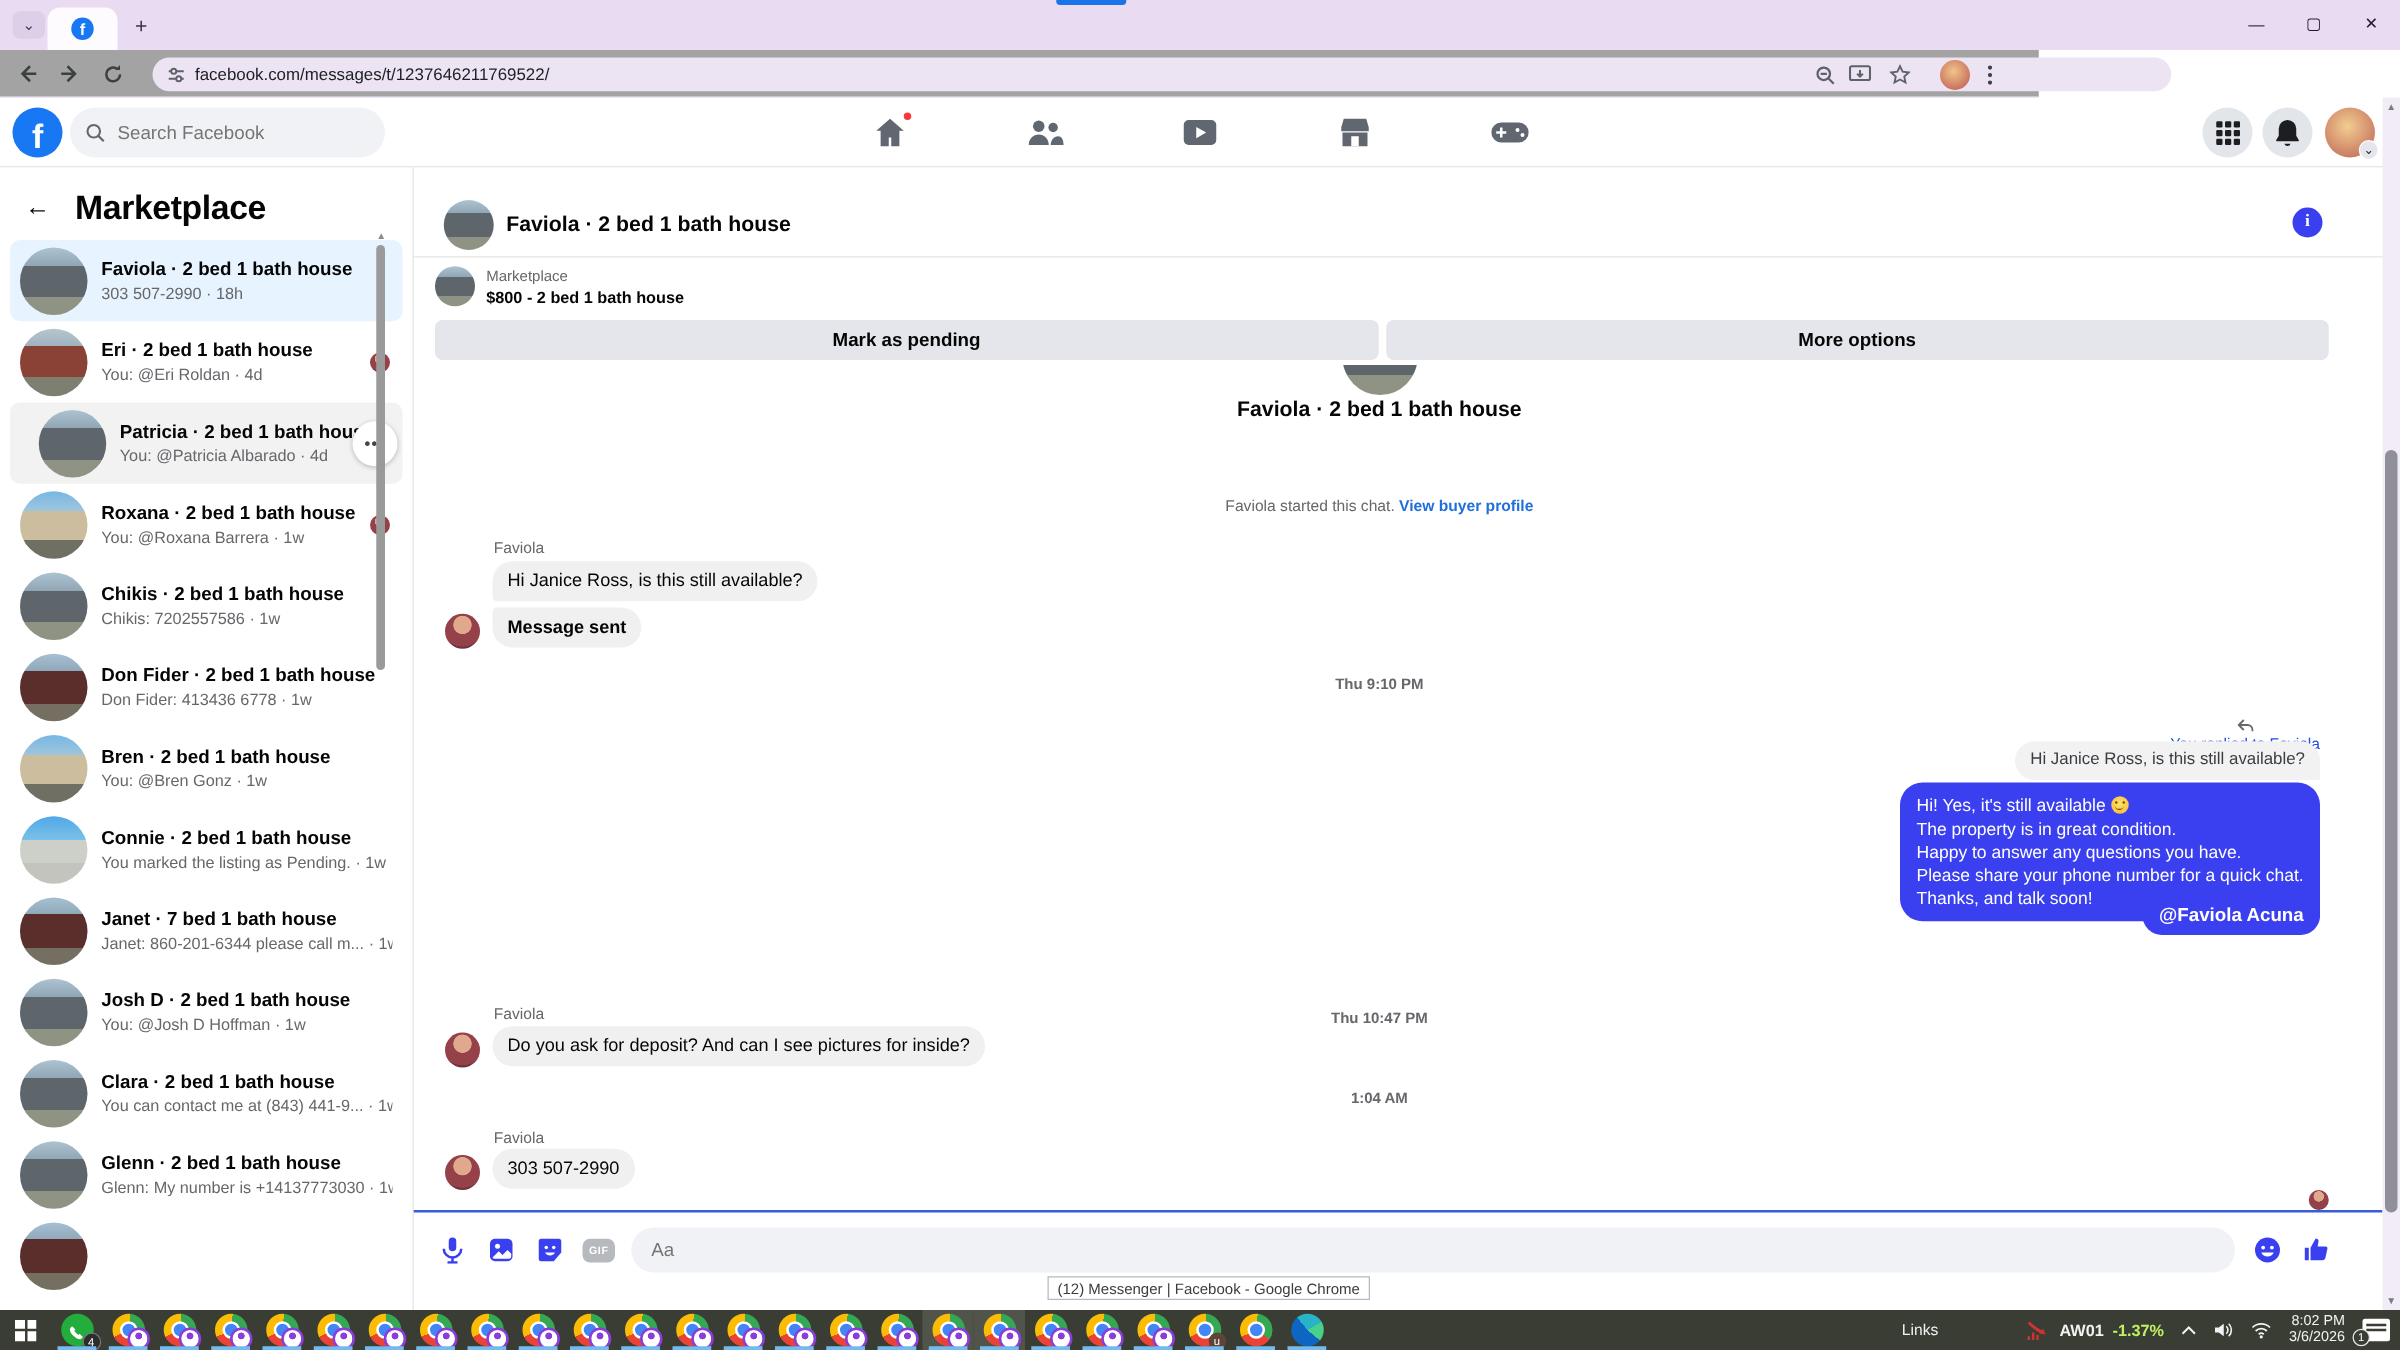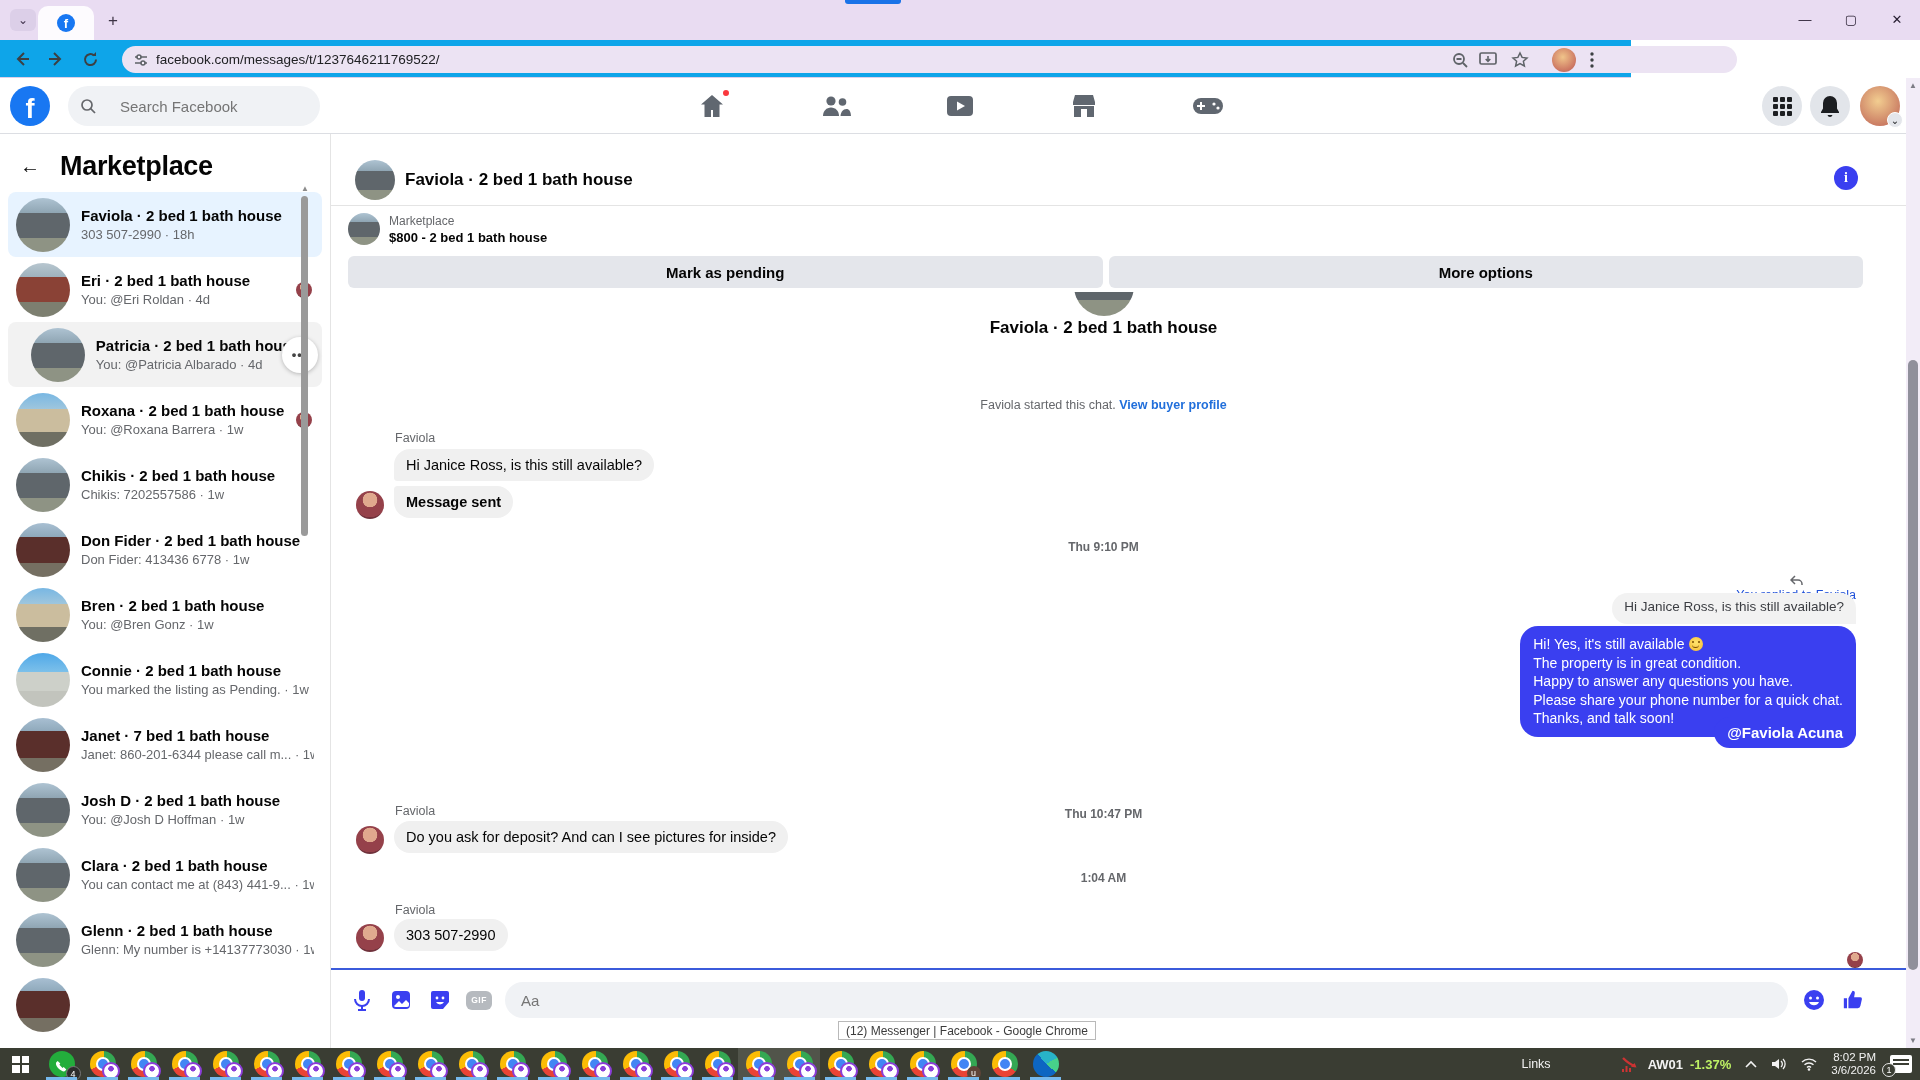--- a/index.html
+++ b/index.html
@@ -12,35 +12,35 @@
   .tabsearch{position:absolute;top:9px;left:10px;width:26px;height:22px;border-radius:6px;background:#dccfe8;
     display:flex;align-items:center;justify-content:center;color:#44364f;font-size:12px;}
   .tab{position:absolute;top:6px;left:38px;width:56px;height:34px;background:#fdfbfe;border-radius:10px 10px 0 0;
     display:flex;align-items:center;justify-content:center;}
   .favicon{width:18px;height:18px;border-radius:50%;background:#1877f2;color:#fff;font-weight:700;font-size:13px;
     display:flex;align-items:center;justify-content:center;}
   .newtab{position:absolute;top:10px;left:102px;width:22px;height:22px;color:#3c3344;font-size:17px;
     display:flex;align-items:center;justify-content:center;}
   .winctl{position:absolute;top:0;height:38px;width:46px;display:flex;align-items:center;justify-content:center;
     color:#241b2e;font-size:13px;}
-  #toolbar{position:absolute;top:40px;left:0;width:1631px;height:38px;background:#0ea5e9;border-bottom:1px solid #ddd0e8;}
+  #toolbar{position:absolute;top:40px;left:0;width:1631px;height:38px;background:#a3a3a3;border-bottom:1px solid #ddd0e8;}
   .navbtn{position:absolute;top:5px;width:28px;height:28px;display:flex;align-items:center;justify-content:center;}
   .urlpill{position:absolute;top:6px;left:122px;width:1615px;height:27px;background:#ece3f3;border-radius:14px;
     display:flex;align-items:center;padding:0 12px;gap:8px;}
   .urlpill input{border:0;background:transparent;outline:none;font-size:13.5px;color:#202124;width:600px;
     font-family:inherit;padding:0;}
   .tbicon{position:absolute;top:7px;width:26px;height:26px;display:flex;align-items:center;justify-content:center;}
   .tb-avatar{width:24px;height:24px;border-radius:50%;background:radial-gradient(circle at 45% 38%,#f0c48a,#c96f5e 75%);}
 
   
   #fbheader{position:absolute;top:78px;left:0;width:1920px;height:56px;background:#fff;border-bottom:1px solid #dcdee3;}
   .fblogo{position:absolute;top:8px;left:10px;width:40px;height:40px;border-radius:50%;background:#1877f2;color:#fff;
     font-weight:700;font-size:27px;display:flex;align-items:flex-end;justify-content:center;line-height:34px;}
-  .fbsearch{position:absolute;top:8px;left:68px;width:252px;height:40px;border-radius:20px;background:#f0f2f5;
-    display:flex;align-items:center;padding:0 12px;gap:8px;justify-content:space-between;}
+  .fbsearch{position:absolute;top:8px;left:56px;width:252px;height:40px;border-radius:20px;background:#f0f2f5;
+    display:flex;align-items:center;padding:0 12px;gap:8px;}
   .fbsearch input{border:0;background:transparent;outline:none;font-size:15px;color:#65676b;font-family:inherit;width:190px;}
   .fbnav{position:absolute;top:8px;left:50%;transform:translateX(-50%);display:flex;gap:94px;align-items:center;height:40px;}
   .fbnav .nicon{position:relative;width:30px;height:30px;display:flex;align-items:center;justify-content:center;}
   .reddot{position:absolute;top:-3px;right:-4px;width:10px;height:10px;border-radius:50%;background:#fa383e;border:2px solid #fff;}
   .fbcirc{position:absolute;top:8px;width:40px;height:40px;border-radius:50%;background:#e2e5ea;
     display:flex;align-items:center;justify-content:center;}
   .gridglyph{display:grid;grid-template-columns:repeat(3,5px);grid-template-rows:repeat(3,5px);gap:2px;}
   .gridglyph i{background:#1c1e21;border-radius:1px;}
   .hdr-avatar{width:40px;height:40px;border-radius:50%;background:radial-gradient(circle at 45% 38%,#f2cd90,#c97a62 75%);position:relative;}
   .hdr-avatar .chev{position:absolute;right:-3px;bottom:-2px;width:16px;height:16px;border-radius:50%;background:#e4e6eb;

